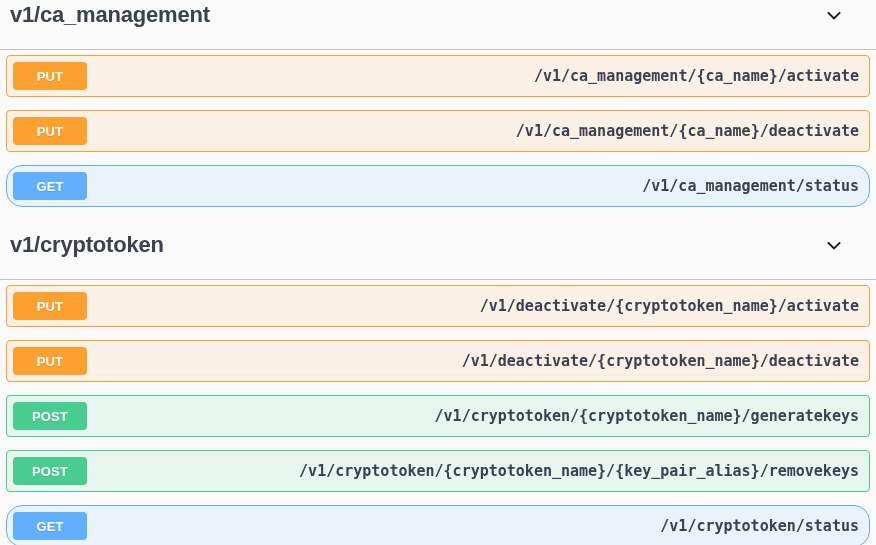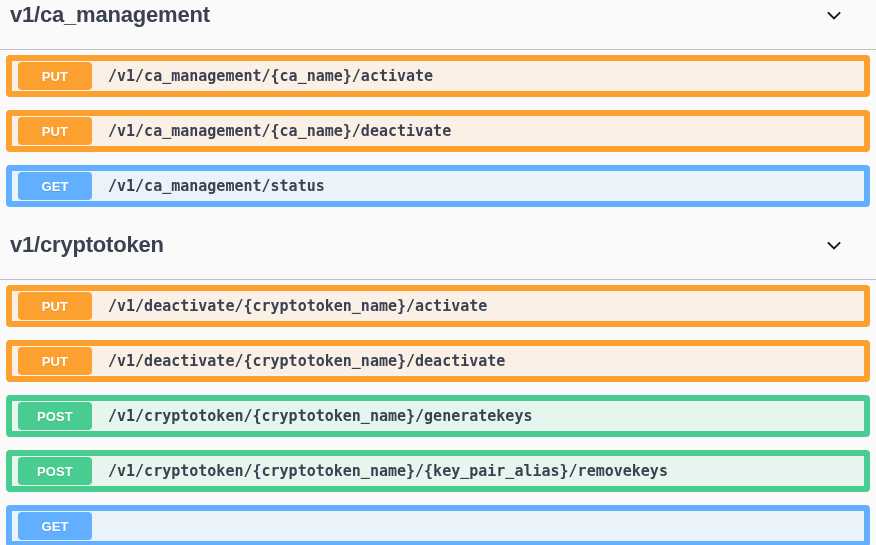--- a/index.html
+++ b/index.html
@@ -70,21 +70,21 @@
     display: block;
     padding: 0;
     margin: 0;
     list-style: none;
   }
 
   .opblock {
     box-sizing: border-box;
     margin: 0 6px 13px 6px;
     border-radius: 4px;
-    border: 6px solid #f97316;
+    border: 1px solid #f97316;
     display: flex;
     align-items: center;
     height: 42px;
     cursor: pointer;
     overflow: hidden;
   }
 
   .opblock-summary {
     display: flex;
     align-items: center;
@@ -116,34 +116,36 @@
     font-family: "DejaVu Sans Mono", "Liberation Mono", monospace;
     font-size: 15px;
     font-weight: bold;
     color: #3b4151;
     padding: 0 10px 0 16px;
     white-space: nowrap;
     overflow: hidden;
     text-overflow: ellipsis;
     flex: 1 1 auto;
     line-height: 1;
+    text-align: right;
   }
 
   
   .opblock.is-put {
     border-color: #fca130;
     background: rgba(252,161,48,.1);
   }
   .opblock.is-put .opblock-summary-method {
     background: #fca130;
   }
 
   .opblock.is-get {
     border-color: #61affe;
     background: rgba(97,175,254,.1);
+    border-radius: 16px;
   }
   .opblock.is-get .opblock-summary-method {
     background: #61affe;
   }
 
   .opblock.is-post {
     border-color: #49cc90;
     background: rgba(73,204,144,.1);
   }
   .opblock.is-post .opblock-summary-method {
@@ -220,17 +222,18 @@
         </div>
         <div class="opblock is-post">
           <div class="opblock-summary">
             <span class="opblock-summary-method">POST</span>
             <span class="opblock-summary-path">/v1/cryptotoken/{cryptotoken_name}/{key_pair_alias}/removekeys</span>
           </div>
         </div>
         <div class="opblock is-get">
           <div class="opblock-summary">
             <span class="opblock-summary-method">GET</span>
+            <span class="opblock-summary-path">/v1/cryptotoken/status</span>
           </div>
         </div>
       </div>
     </div>
   </div>
 
 </body></html>

